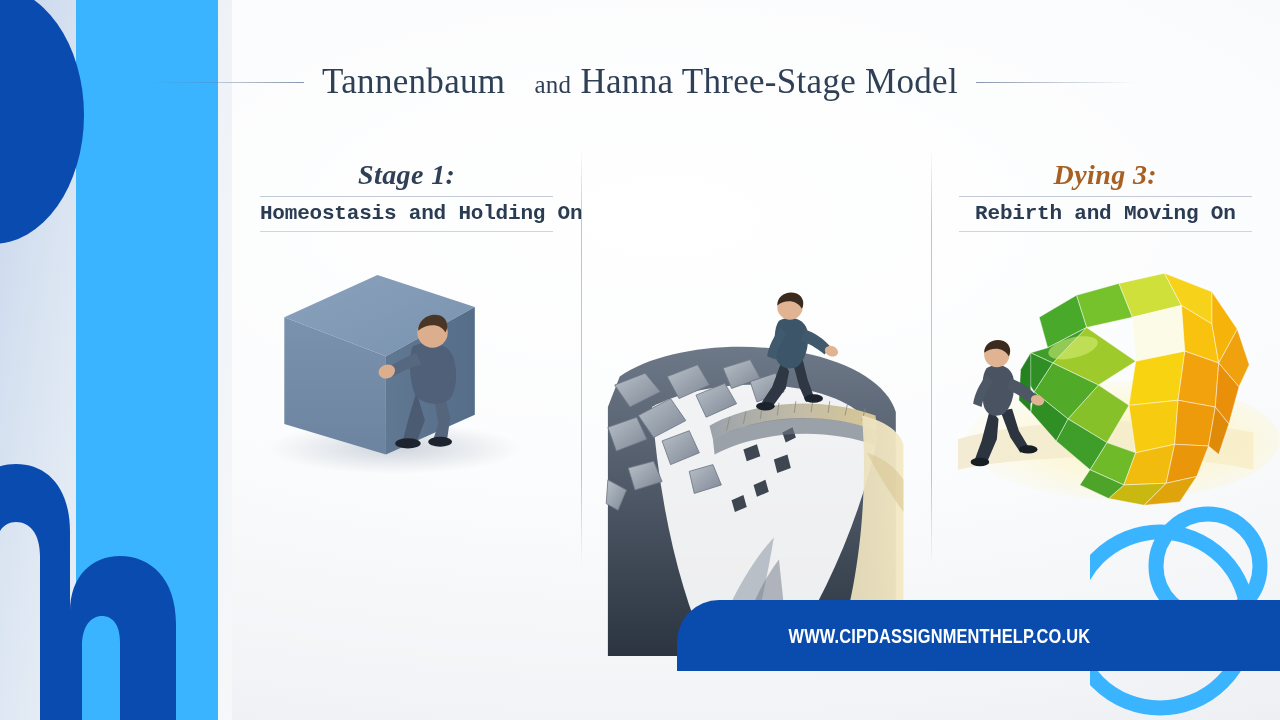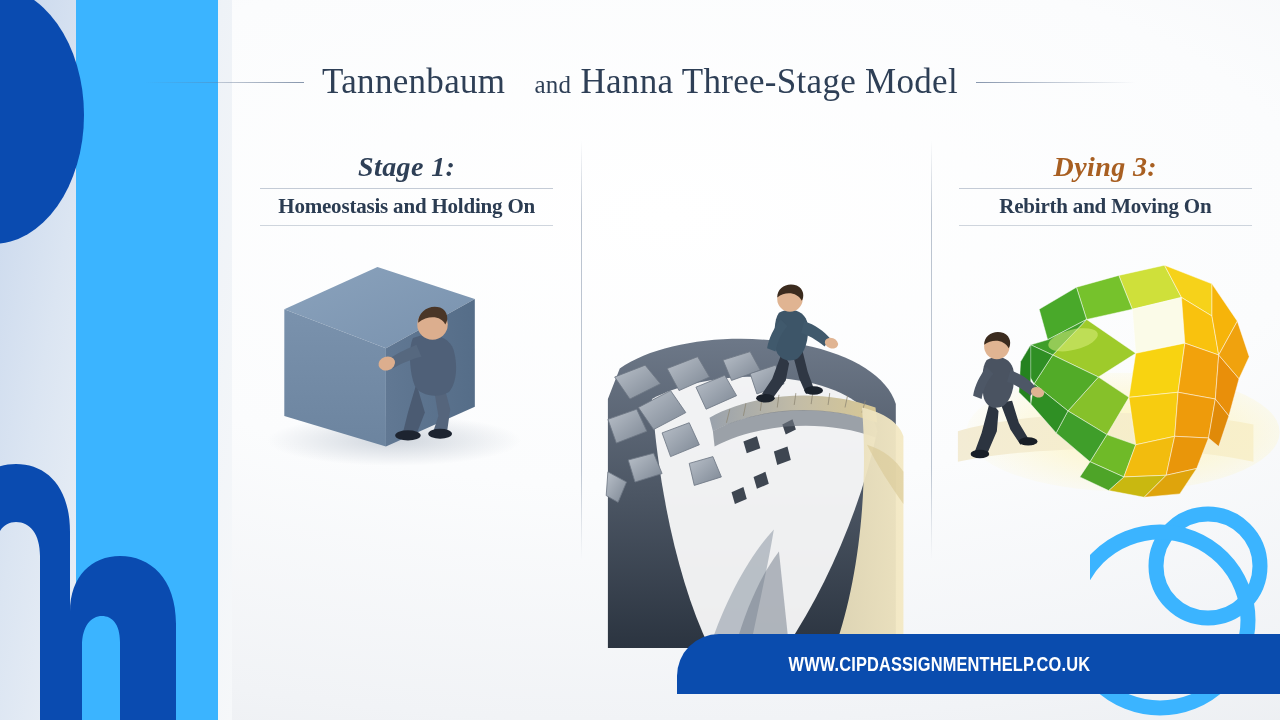--- a/index.html
+++ b/index.html
@@ -54,21 +54,21 @@
   .title-rule.right { background:linear-gradient(90deg,rgba(96,116,146,.75) 0%,rgba(120,140,170,0) 100%); }
   .page-title {
     font-family:"Liberation Serif", serif;
     font-size:35px; font-weight:400; letter-spacing:.3px;
     color:#2e3f56; white-space:nowrap;
   }
   .page-title .small { font-size:25px;margin-left:20px; }
 
   
   .columns {
-    position:absolute; left:232px; top:0; width:1048px; height:648px;
+    position:absolute; left:232px; top:8px; width:1048px; height:648px;
     display:flex;
   }
   .col { position:relative; flex:1 1 0; }
   .col + .col::before {
     content:""; position:absolute; left:0; top:140px; width:1px; height:420px;
     background:linear-gradient(180deg,rgba(190,198,210,0) 0%,rgba(176,186,200,.85) 18%,rgba(176,186,200,.85) 78%,rgba(190,198,210,0) 100%);
   }
 
   .stage-head { position:absolute; left:0; right:0; top:152px; text-align:center; }
   .stage-label {
@@ -80,32 +80,32 @@
   }
   .stage-label.accent { color:#a85f22; }
 
   .stage-sub-wrap {
     margin:7px auto 0; width:84%;
     border-top:1px solid rgba(150,163,182,.55);
     border-bottom:1px solid rgba(150,163,182,.45);
     padding:5px 0 6px;
   }
   .stage-sub {
-    font-family:Liberation Serif, serif;
+    font-family:Liberation Mono, monospace;
     font-weight:700; font-size:21px; letter-spacing:-.2px;
     color:#2b3c52; white-space:nowrap;
   }
 
   
   .art { position:absolute; left:0; right:0; top:250px; bottom:0; }
   .art svg { display:block; width:100%; height:100%; }
 
   
   .footer-banner {
-    position:absolute; left:677px; top:634px; width:603px; height:60px;
+    position:absolute; left:677px; top:600px; width:603px; height:71px;
     background:#0a4cae;
     border-radius:42px 0 0 0;
     display:flex; align-items:center; justify-content:center;
     padding-right:78px;
   }
   .footer-url {
     color:#ffffff; font-family:"Liberation Sans", sans-serif;
     font-weight:700; font-size:21px; letter-spacing:.2px;
     transform:scaleX(.78); transform-origin:center;
     white-space:nowrap;

